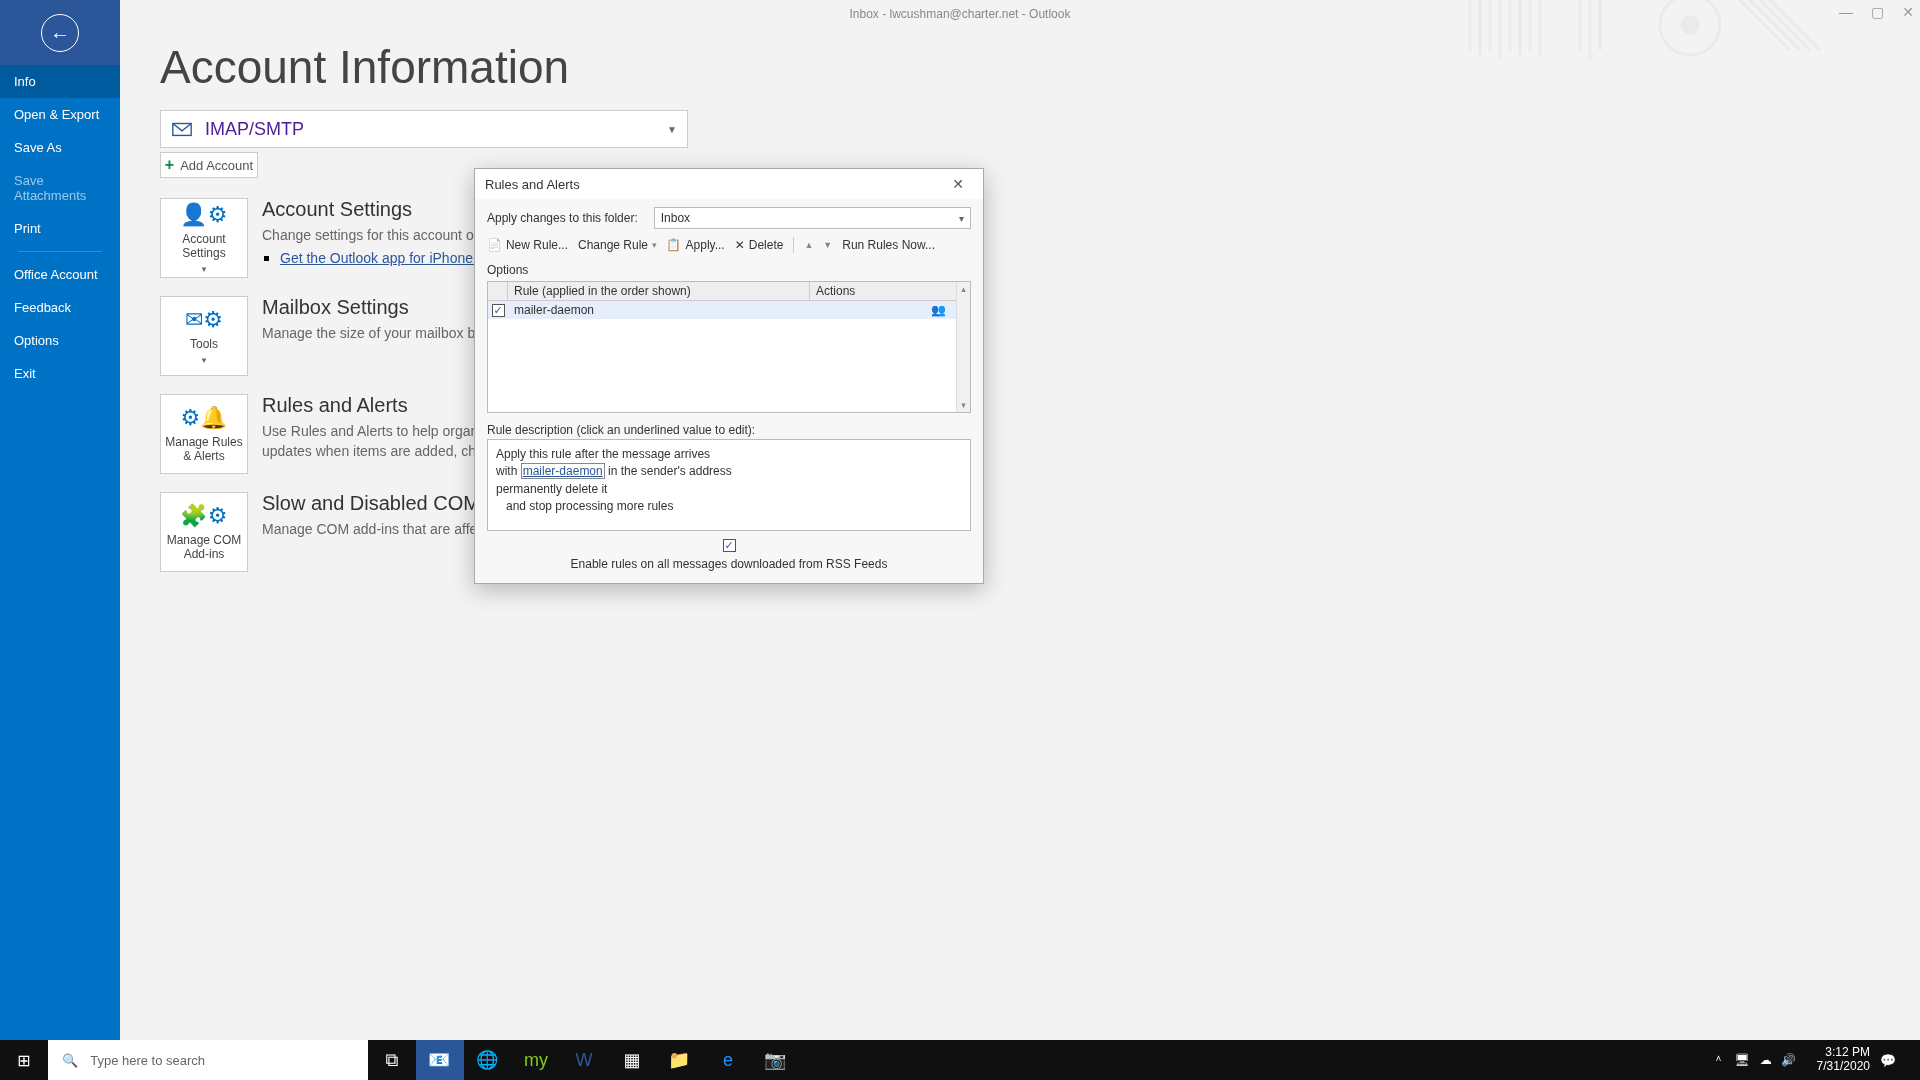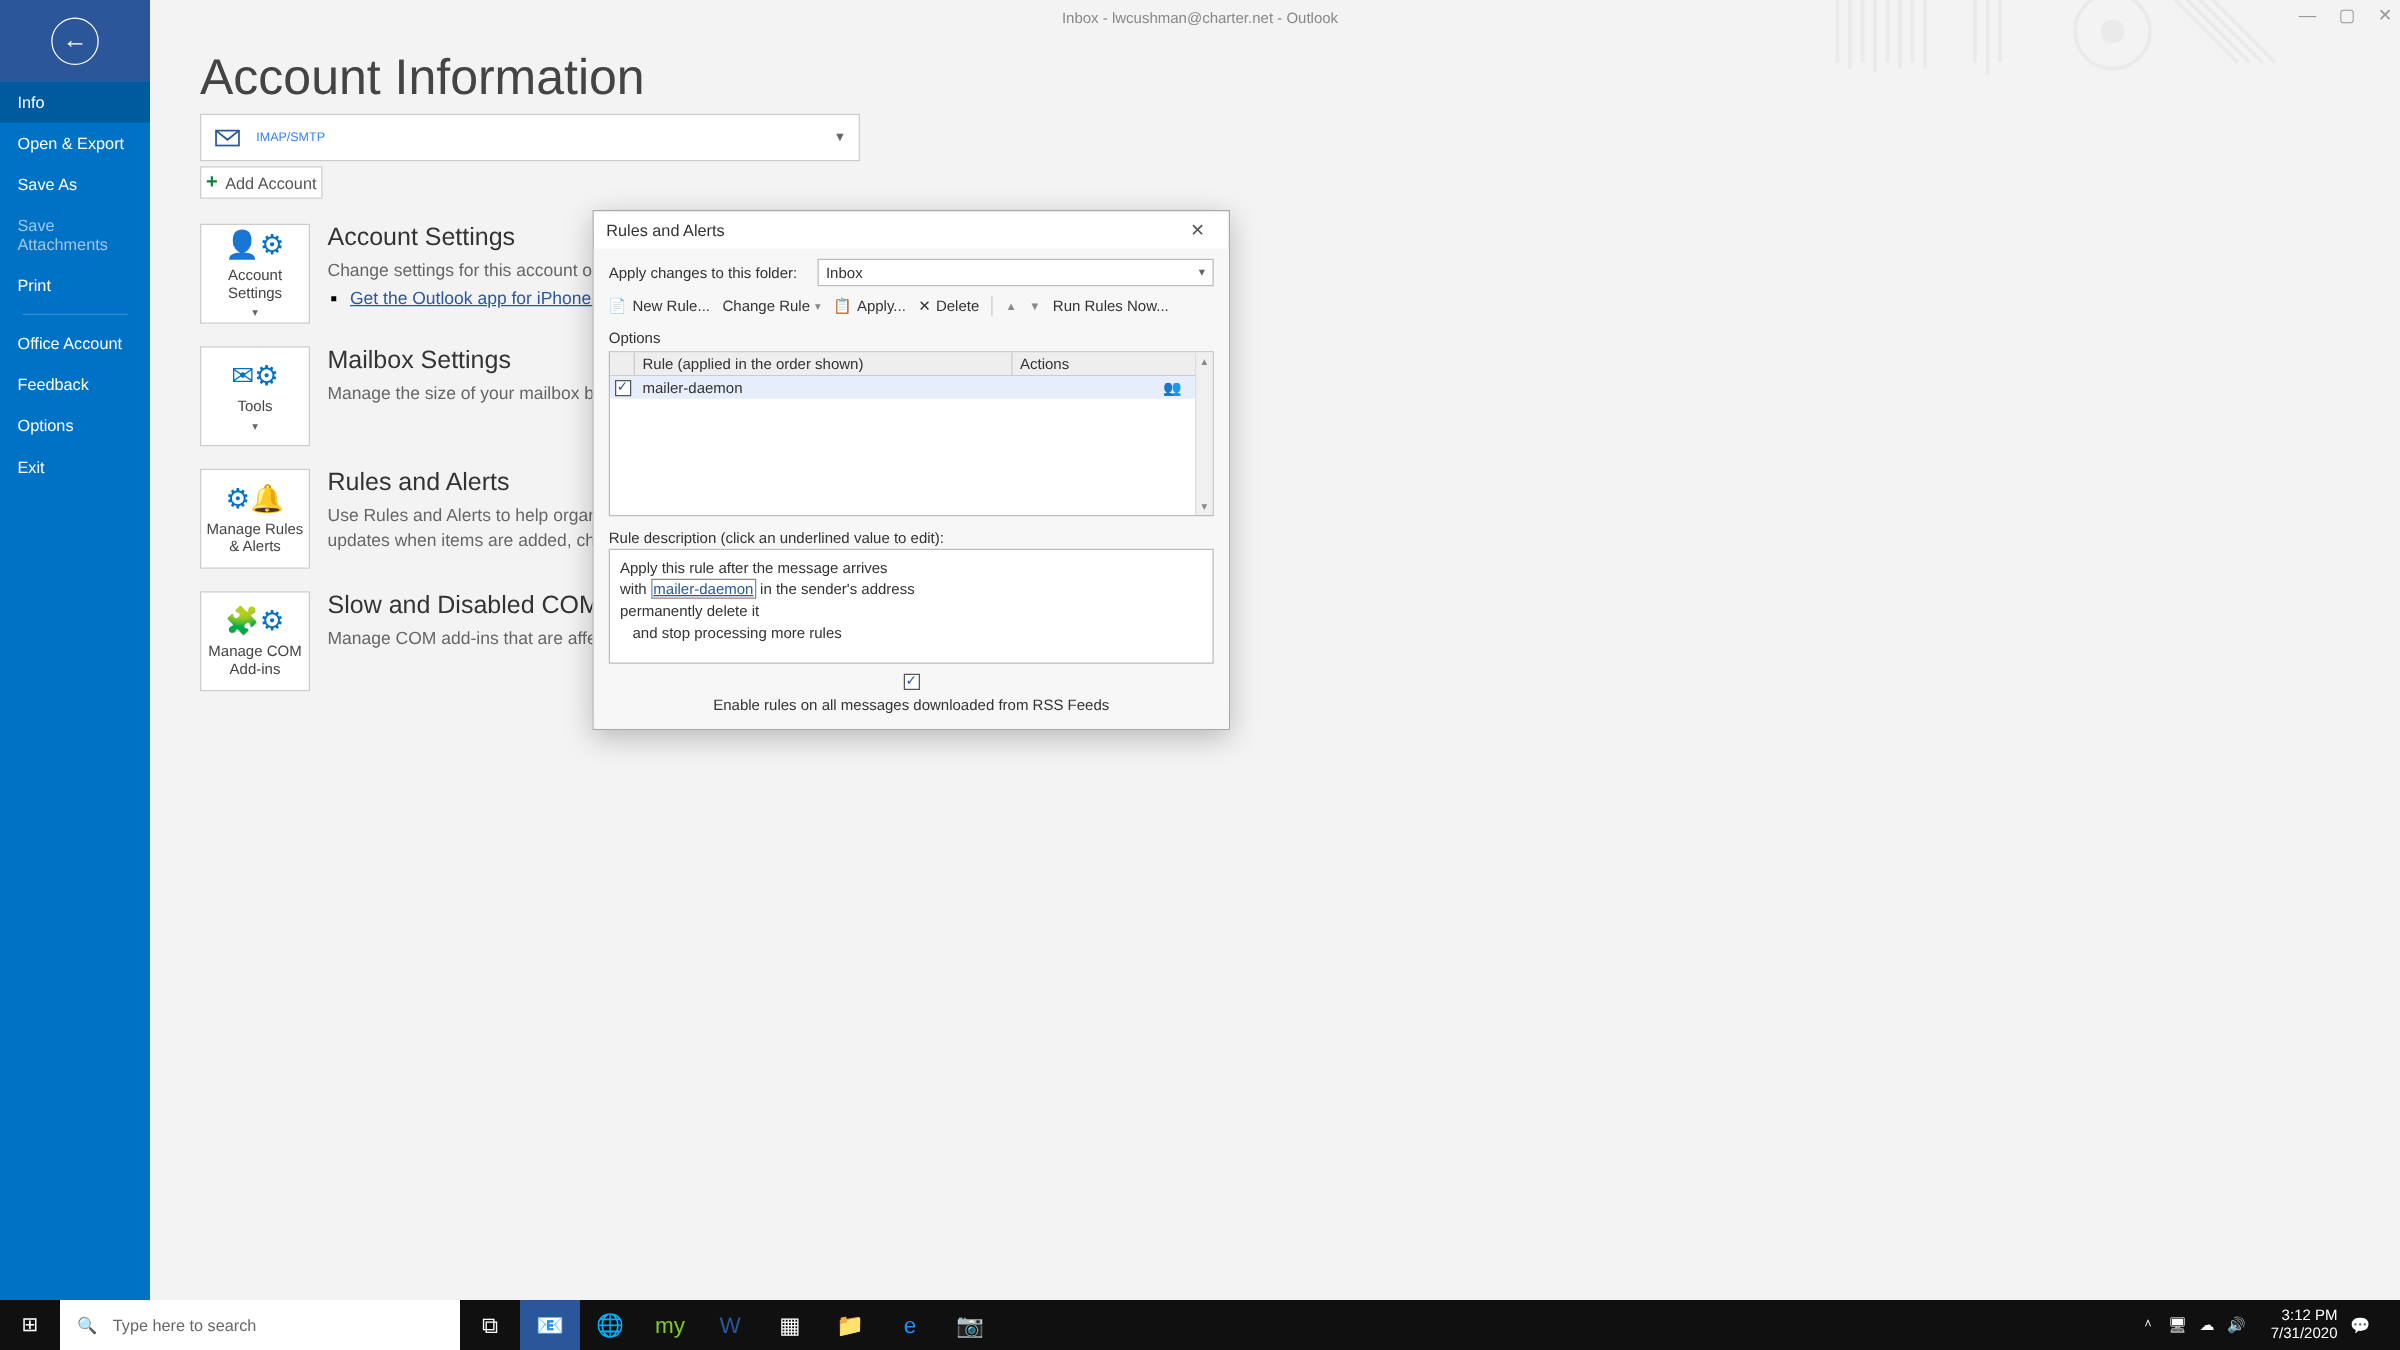--- a/index.html
+++ b/index.html
@@ -23,21 +23,21 @@
 .sidebar {
   position: absolute; top: 65px; left: 0; width: 120px; bottom: 0;
   background: #0072c6; color: #fff; font-size: 13px;
 }
 .sidebar .item { padding: 9px 14px; cursor: default; }
 .sidebar .item.active { background: #005a9e; }
 .sidebar .item.disabled { color: #9fc7e8; }
 .sidebar .hr { height: 1px; background: rgba(255,255,255,0.2); margin: 6px 18px; }
 
 .main { position: absolute; top: 40px; left: 160px; right: 40px; bottom: 0; }
-.main h1 { font-size: 40px; font-weight: 300; color: #444; margin-bottom: 6px; }
+.main h1 { font-size: 46px; font-weight: 300; color: #444; margin-bottom: 16px; }
 
 .acct-select {
   width: 528px; height: 38px; border: 1px solid #ccc; background: #fff;
   display: flex; align-items: center; padding: 0 10px; margin-bottom: 4px; position: relative;
 }
 .acct-select .mailico { width: 22px; height: 22px; margin-right: 12px; }
 .acct-select .dd { position: absolute; right: 10px; color: #666; font-size: 10px; }
 .add-acct {
   width: 98px; height: 26px; border: 1px solid #ccc; background: #fff;
   display: flex; align-items: center; justify-content: center; gap: 6px;
@@ -174,21 +174,21 @@
 </div>
 
 <div class="main">
   <h1>Account Information</h1>
 
   <div class="acct-select">
     <svg class="mailico" viewBox="0 0 24 24">
         <rect x="2" y="6" width="20" height="13" fill="none" stroke="#2b579a" stroke-width="1.5"></rect>
         <polyline points="2,6 12,14 22,6" fill="none" stroke="#2b579a" stroke-width="1.5"></polyline>
       </svg>
-    <span style="font-size:10px;color:#3b82f6">IMAP/SMTP</span>
+    <span style="font-size:18px;color:#4c1d95">IMAP/SMTP</span>
     <span class="dd">▼</span>
   </div>
   <div class="add-acct">
     <span class="plus">+</span>
     <span>Add Account</span>
   </div>
 
   <div class="section">
     <div class="tile">
       <span class="ico">👤⚙</span>

